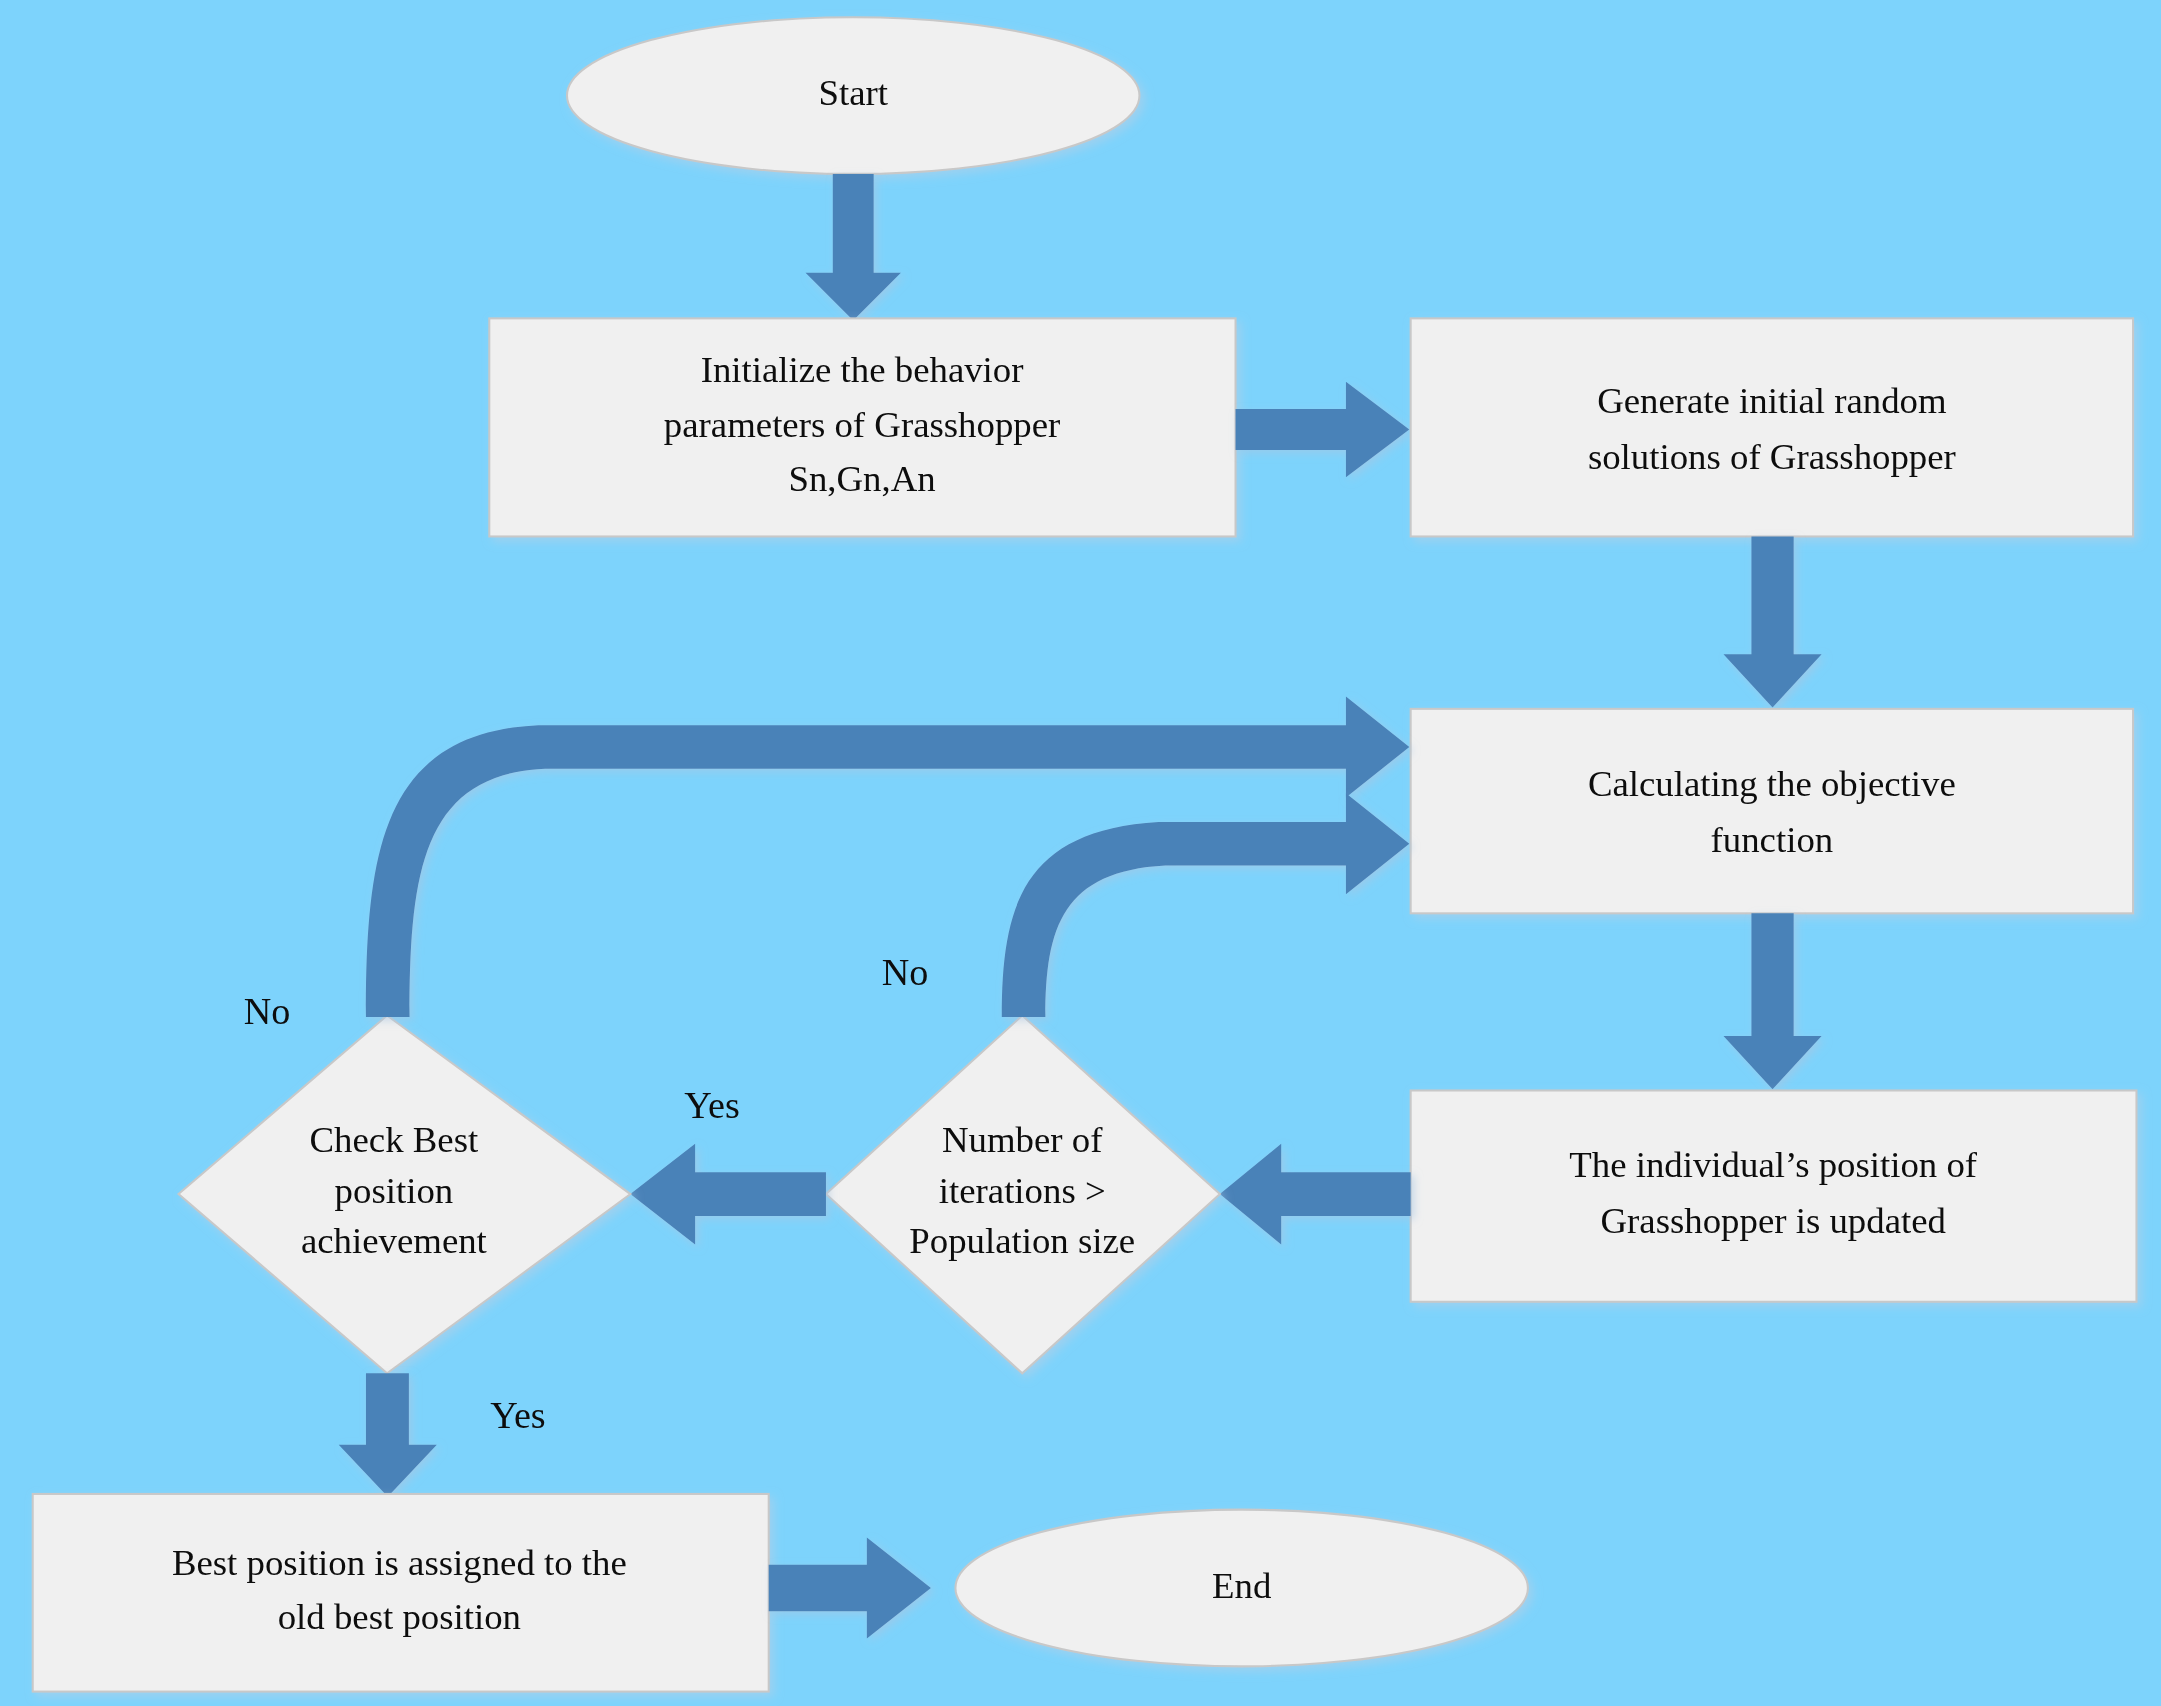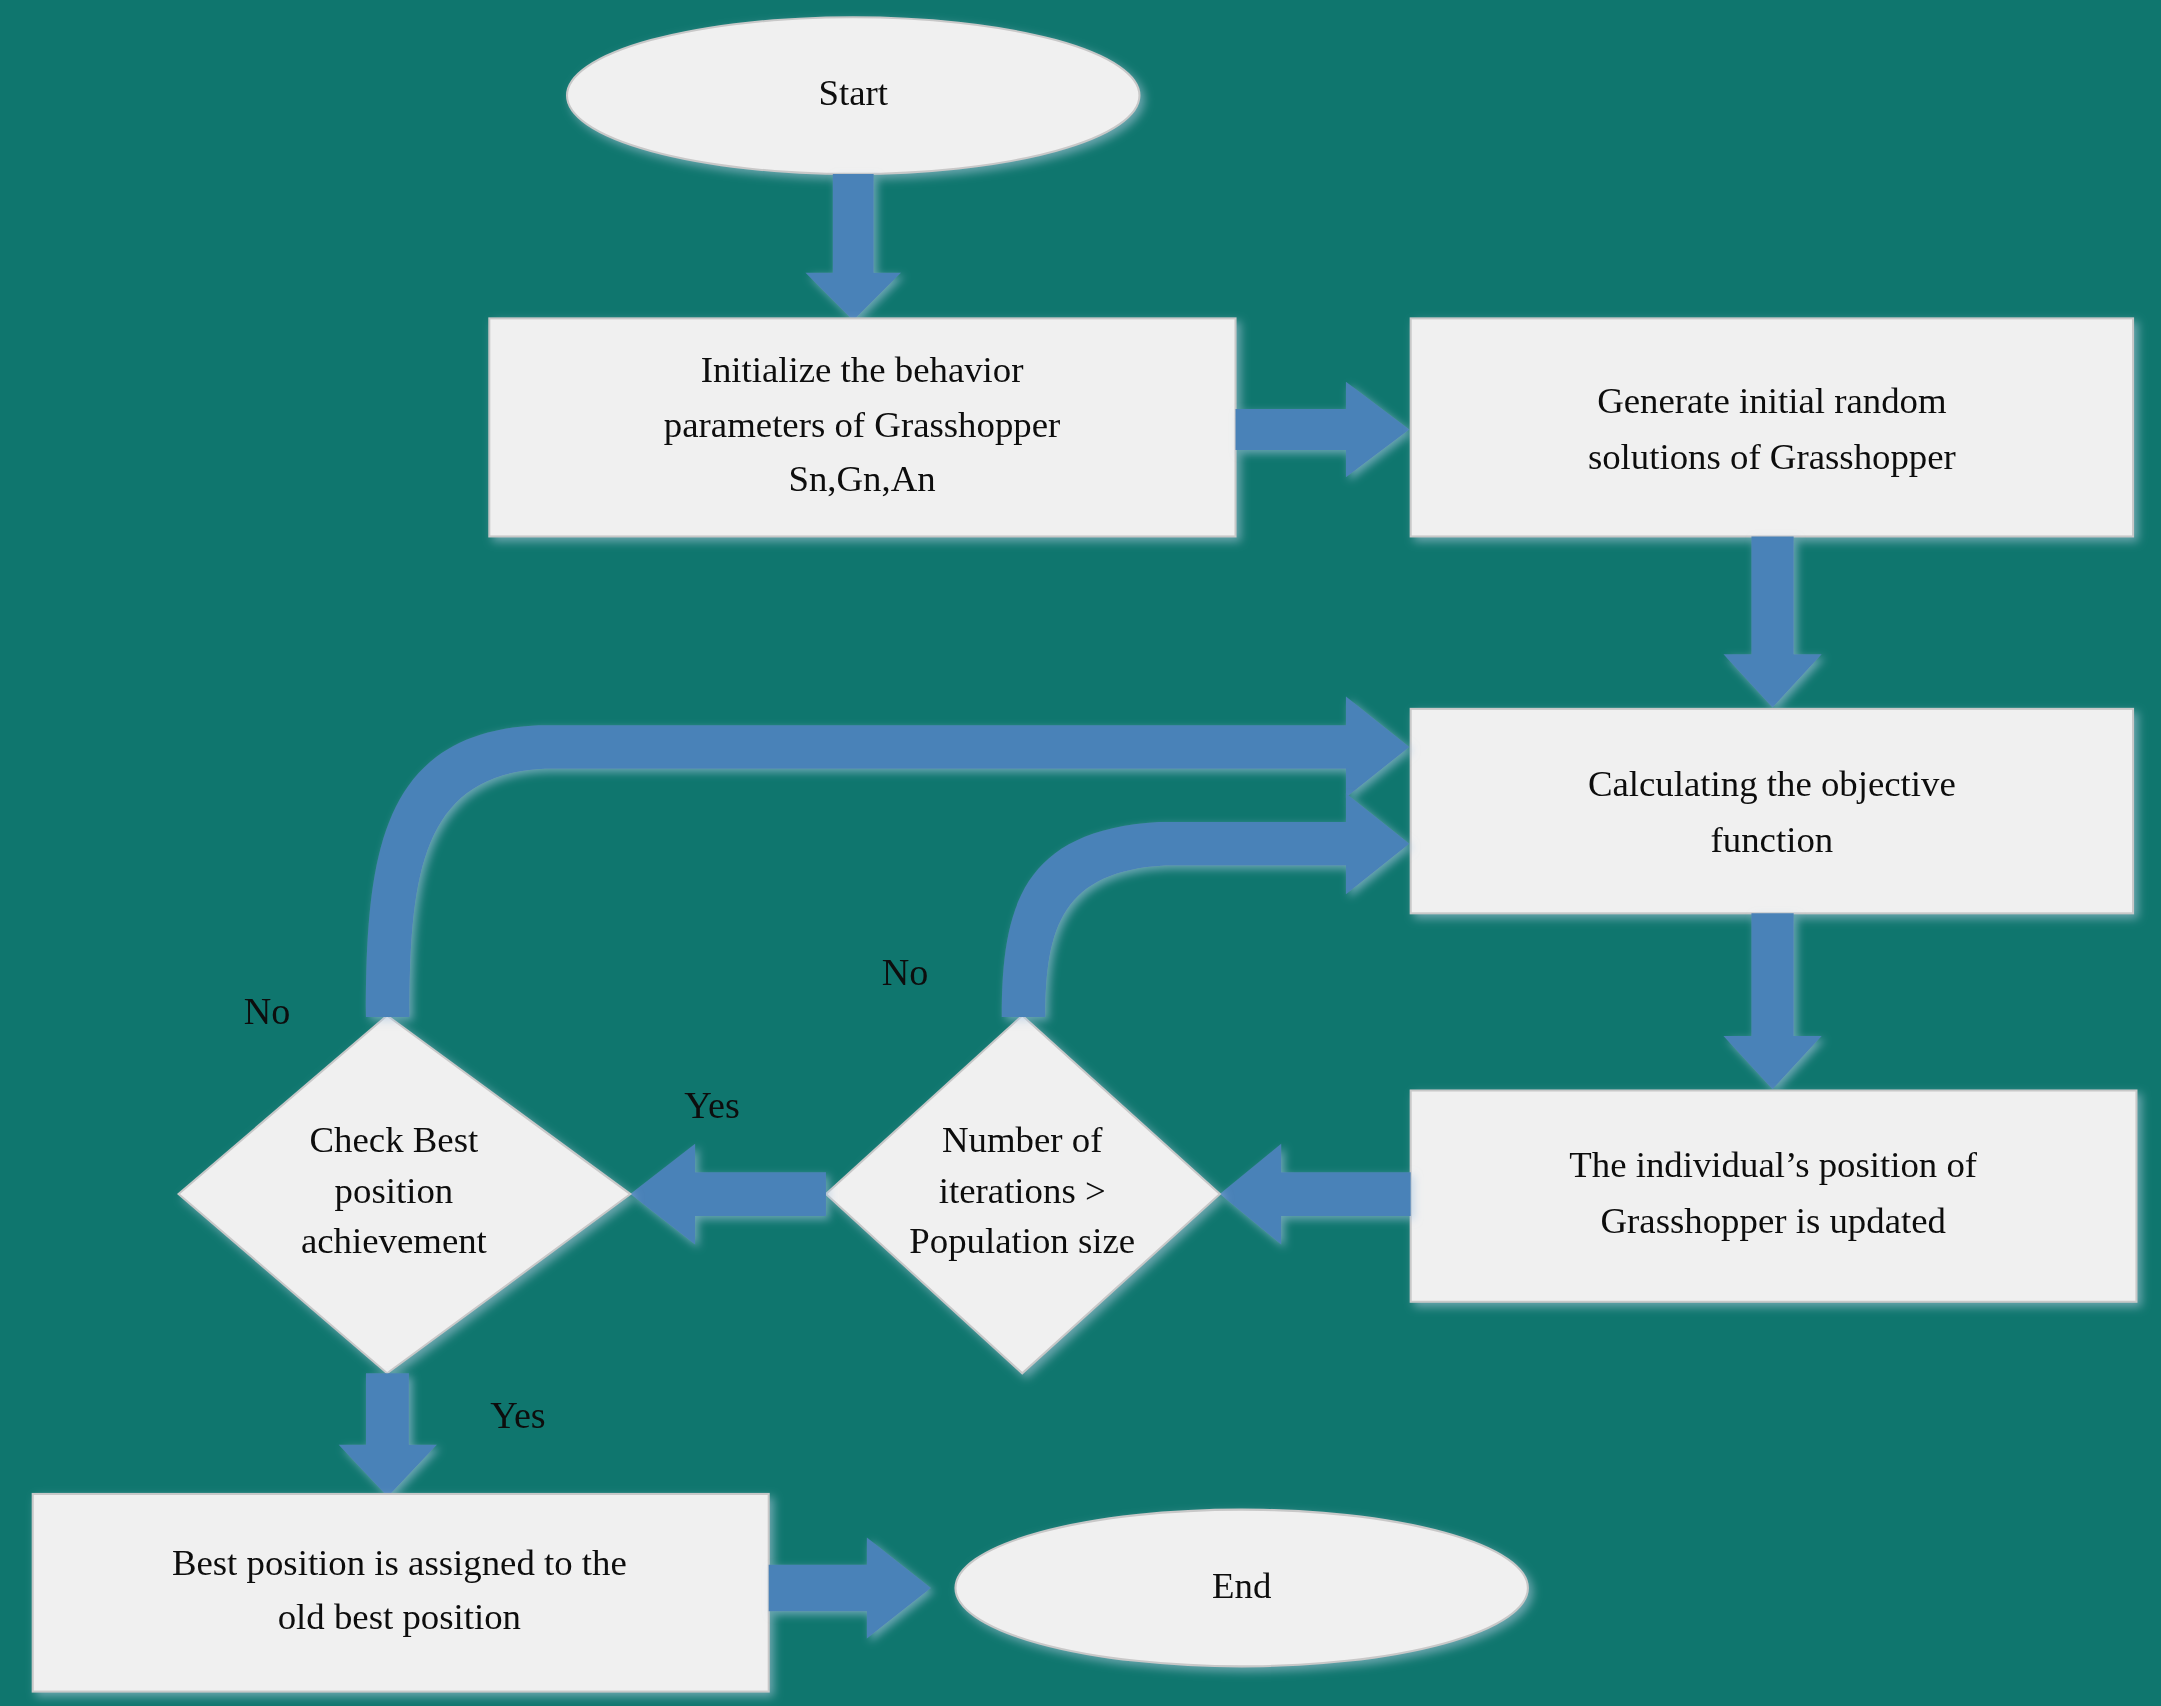--- a/index.html
+++ b/index.html
@@ -11,21 +11,21 @@
   body {
     width: 2161px;
     height: 1706px;
     overflow: hidden;
     font-family: "Liberation Serif", "DejaVu Serif", serif;
   }
   #flow-root {
     position: relative;
     width: 2161px;
     height: 1706px;
-    background: #0f766e;
+    background: #7dd3fc;
   }
   svg.flow-svg {
     position: absolute;
     left: 0;
     top: 0;
     width: 2161px;
     height: 1706px;
     display: block;
   }
   .node-text {

